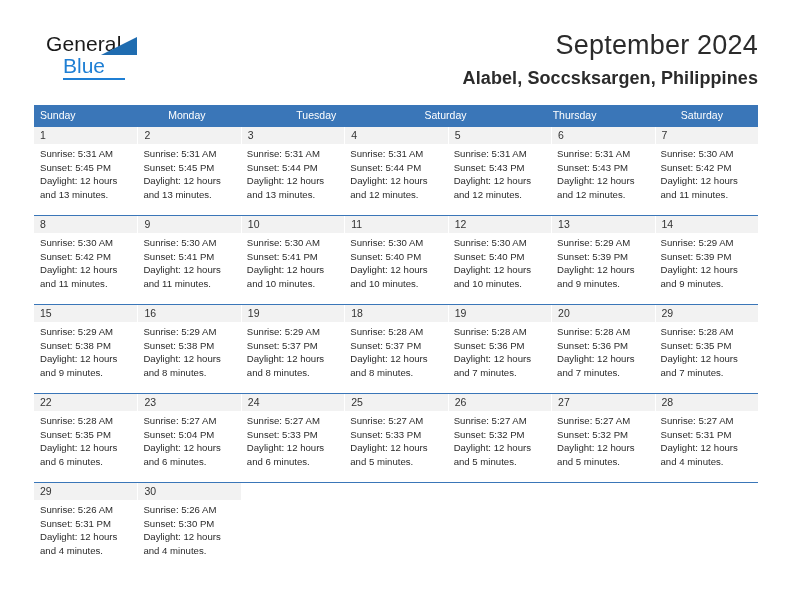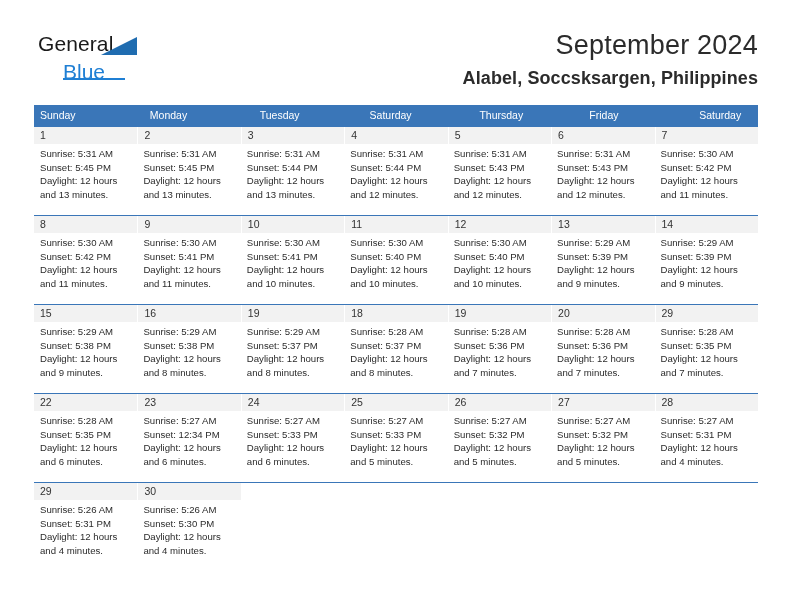--- a/index.html
+++ b/index.html
@@ -32,41 +32,41 @@
   }
   .brand {
     position: absolute;
     left: 0;
     top: 4px;
     width: 200px;
     height: 56px;
   }
   .brand-general {
     position: absolute;
-    left: 4px;
+    left: 12px;
     top: 0;
     font-size: 21px;
     letter-spacing: 0.1px;
     color: #1a1a1a;
     font-family: "Liberation Sans", sans-serif;
   }
   .brand-triangle {
     position: absolute;
     left: 67px;
     top: 5px;
     width: 0;
     height: 0;
     border-style: solid;
     border-width: 0 0 18px 36px;
     border-color: transparent transparent #1f6cb0 transparent;
   }
   .brand-blue {
     position: absolute;
     left: 29px;
-    top: 28px;
+    top: 22px;
     font-size: 21px;
     color: #1f7fd4;
     font-family: "Liberation Sans", sans-serif;
   }
   .brand-underline {
     position: absolute;
     left: 29px;
     top: 46px;
     width: 62px;
     height: 2px;
@@ -183,21 +183,20 @@
 
   </div>
 
   <div class="calendar">
     <div class="dow-row" id="dow-row">
         <div class="dow-cell">Sunday</div>
         <div class="dow-cell">Monday</div>
         <div class="dow-cell">Tuesday</div>
         <div class="dow-cell">Saturday</div>
         <div class="dow-cell">Thursday</div>
-        <div class="dow-cell">Friday</div>
         <div class="dow-cell">Saturday</div>
       </div>
     <div id="weeks-container">
         <div class="week-row">
           <div class="day-cell">
             <div class="daynum-band">
               <span class="daynum">1</span>
             </div>
             <div class="day-body">
               <div class="day-line">Sunrise: 5:31 AM</div>
@@ -442,21 +441,21 @@
               <div class="day-line">Daylight: 12 hours</div>
               <div class="day-line">and 6 minutes.</div>
             </div>
           </div>
           <div class="day-cell sep">
             <div class="daynum-band">
               <span class="daynum">23</span>
             </div>
             <div class="day-body">
               <div class="day-line">Sunrise: 5:27 AM</div>
-              <div class="day-line">Sunset: 12:34 PM</div>
+              <div class="day-line">Sunset: 5:04 PM</div>
               <div class="day-line">Daylight: 12 hours</div>
               <div class="day-line">and 6 minutes.</div>
             </div>
           </div>
           <div class="day-cell sep">
             <div class="daynum-band">
               <span class="daynum">24</span>
             </div>
             <div class="day-body">
               <div class="day-line">Sunrise: 5:27 AM</div>

